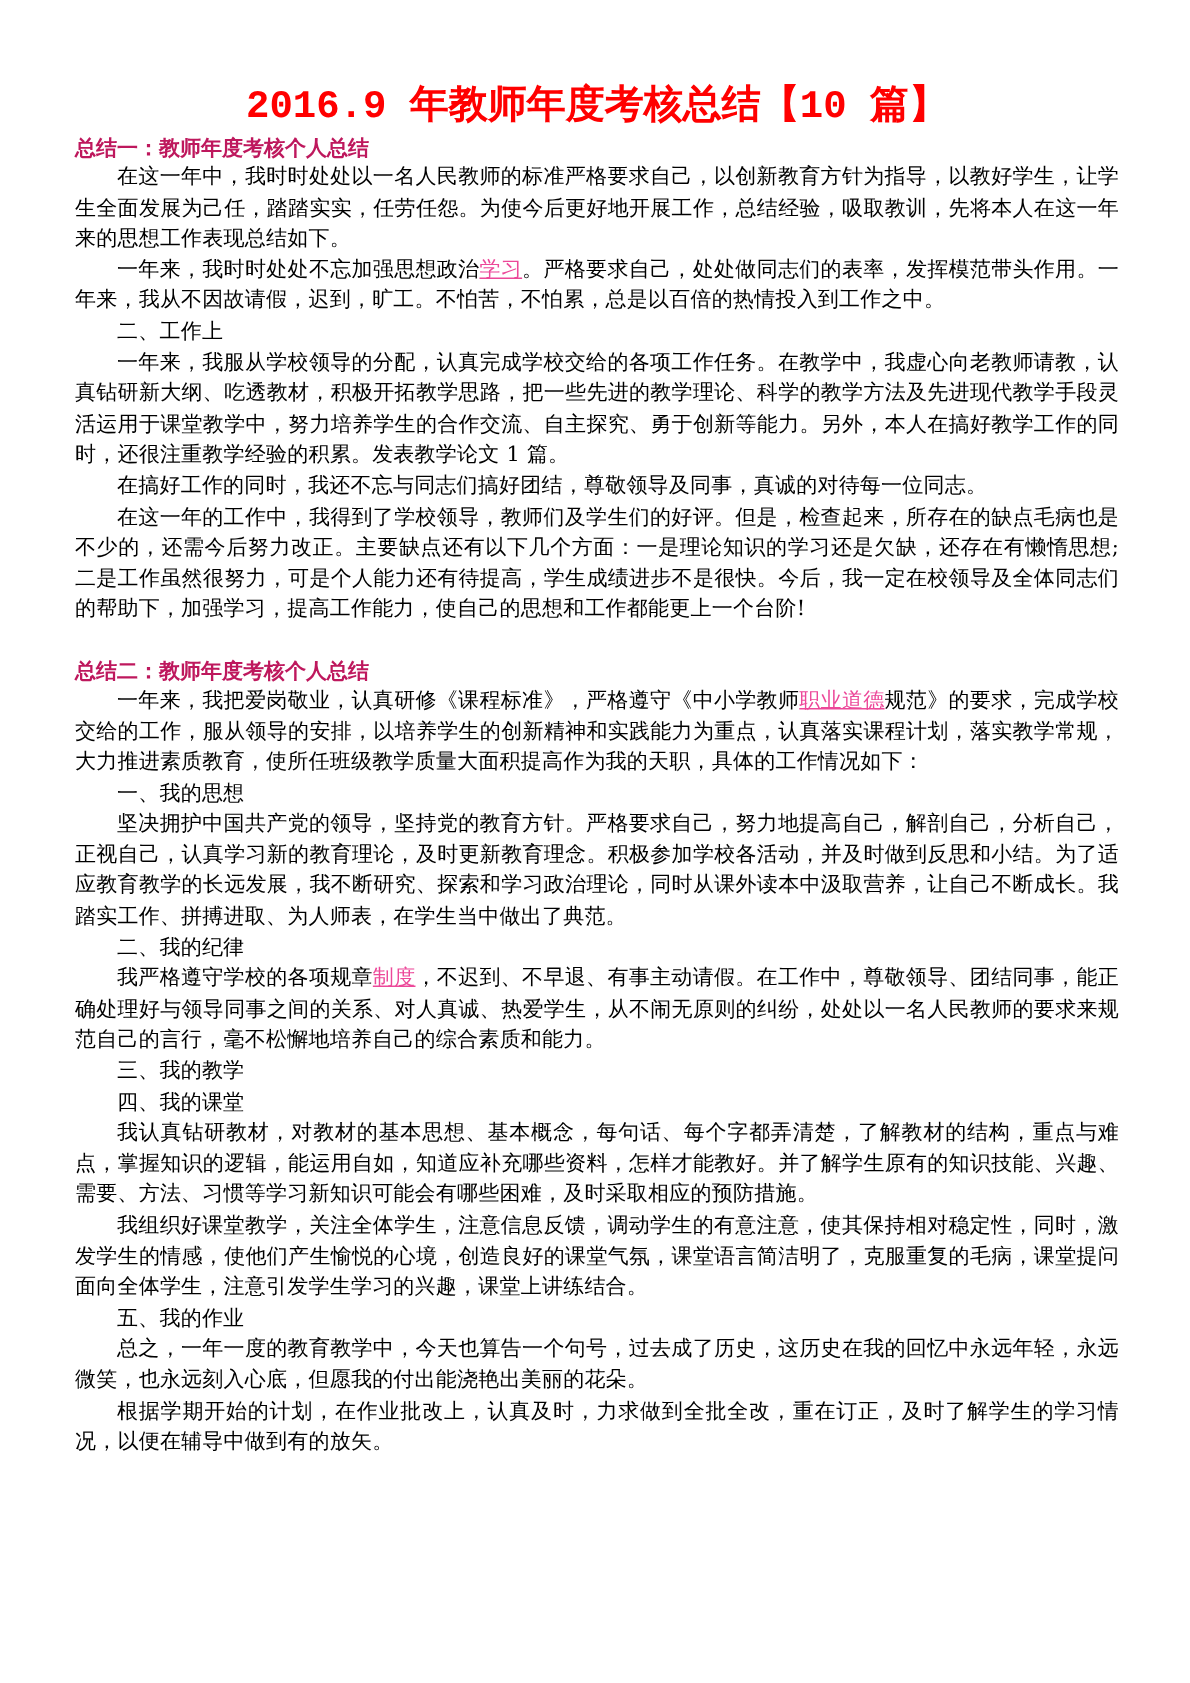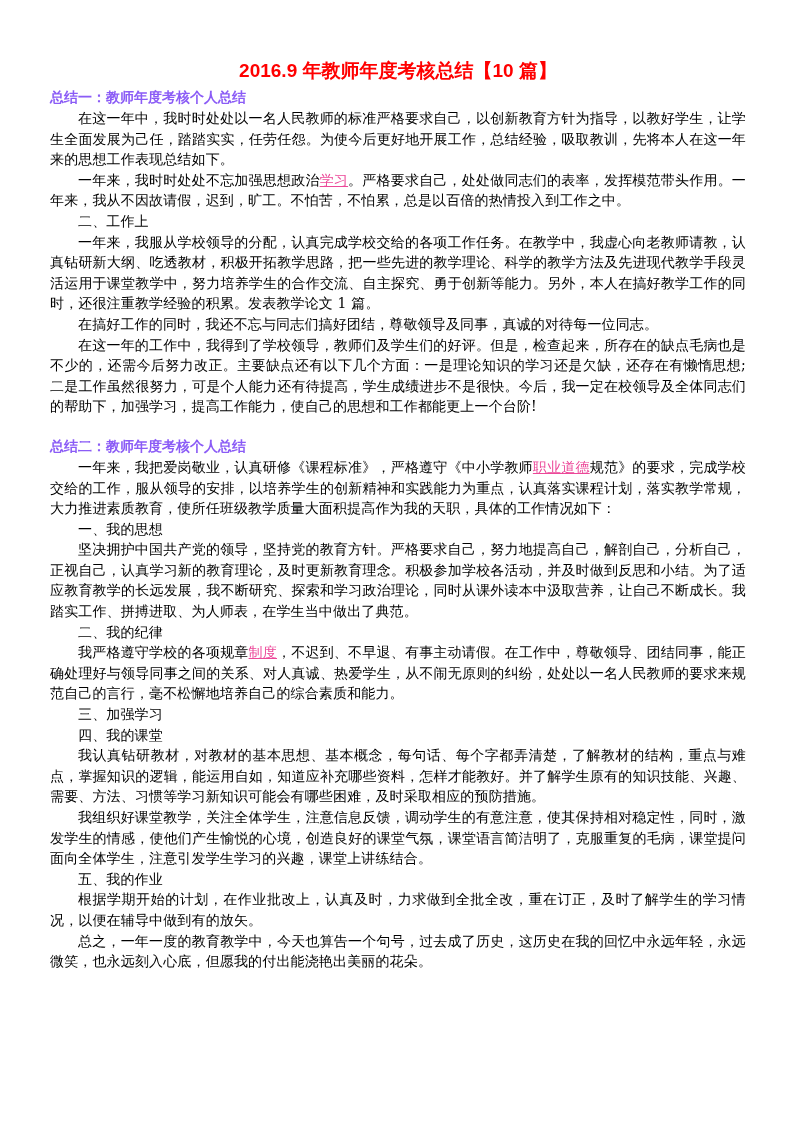--- a/index.html
+++ b/index.html
@@ -17,30 +17,30 @@
     }
     .page {
       position: absolute;
       left: 50px;
       top: 58px;
       width: 696px;
     }
     .doc-title {
       text-align: center;
       color: #ff0000;
-      font-family: Liberation Sans, sans-serif;
+      font-family: Liberation Mono, monospace;
       font-weight: bold;
-      font-size: 19px;
+      font-size: 26px;
       line-height: 26px;
       height: 30px;
       margin: 0;
     }
     .section-title {
-      color: #8b5cf6;
-      font-family: Liberation Serif, serif;
+      color: #be185d;
+      font-family: Liberation Sans, sans-serif;
       font-weight: bold;
       font-size: 14px;
       line-height: 20px;
       margin: 0;
     }
     .para {
       font-size: 14px;
       line-height: 20.6px;
       text-indent: 2em;
       margin: 0;
@@ -77,21 +77,21 @@
 
   <div class="gap"></div>
 
   <section>
     <h2 class="section-title">总结二：教师年度考核个人总结</h2>
     <p class="para"><span>一年来，我把爱岗敬业，认真研修《课程标准》，严格遵守《中小学教师</span><a class="link">职业道德</a><span>规范》的要求，完成学校交给的工作，服从领导的安排，以培养学生的创新精神和实践能力为重点，认真落实课程计划，落实教学常规，大力推进素质教育，使所任班级教学质量大面积提高作为我的天职，具体的工作情况如下：</span></p>
     <p class="para heading">一、我的思想</p>
     <p class="para">坚决拥护中国共产党的领导，坚持党的教育方针。严格要求自己，努力地提高自己，解剖自己，分析自己，正视自己，认真学习新的教育理论，及时更新教育理念。积极参加学校各活动，并及时做到反思和小结。为了适应教育教学的长远发展，我不断研究、探索和学习政治理论，同时从课外读本中汲取营养，让自己不断成长。我踏实工作、拼搏进取、为人师表，在学生当中做出了典范。</p>
     <p class="para heading">二、我的纪律</p>
     <p class="para"><span>我严格遵守学校的各项规章</span><a class="link">制度</a><span>，不迟到、不早退、有事主动请假。在工作中，尊敬领导、团结同事，能正确处理好与领导同事之间的关系、对人真诚、热爱学生，从不闹无原则的纠纷，处处以一名人民教师的要求来规范自己的言行，毫不松懈地培养自己的综合素质和能力。</span></p>
-    <p class="para heading">三、加强学习</p>
+    <p class="para heading">三、我的教学</p>
     <p class="para heading">四、我的课堂</p>
     <p class="para">我认真钻研教材，对教材的基本思想、基本概念，每句话、每个字都弄清楚，了解教材的结构，重点与难点，掌握知识的逻辑，能运用自如，知道应补充哪些资料，怎样才能教好。并了解学生原有的知识技能、兴趣、需要、方法、习惯等学习新知识可能会有哪些困难，及时采取相应的预防措施。</p>
     <p class="para">我组织好课堂教学，关注全体学生，注意信息反馈，调动学生的有意注意，使其保持相对稳定性，同时，激发学生的情感，使他们产生愉悦的心境，创造良好的课堂气氛，课堂语言简洁明了，克服重复的毛病，课堂提问面向全体学生，注意引发学生学习的兴趣，课堂上讲练结合。</p>
     <p class="para heading">五、我的作业</p>
+    <p class="para">总之，一年一度的教育教学中，今天也算告一个句号，过去成了历史，这历史在我的回忆中永远年轻，永远微笑，也永远刻入心底，但愿我的付出能浇艳出美丽的花朵。</p>
     <p class="para">根据学期开始的计划，在作业批改上，认真及时，力求做到全批全改，重在订正，及时了解学生的学习情况，以便在辅导中做到有的放矢。</p>
-    <p class="para">总之，一年一度的教育教学中，今天也算告一个句号，过去成了历史，这历史在我的回忆中永远年轻，永远微笑，也永远刻入心底，但愿我的付出能浇艳出美丽的花朵。</p>
   </section>
 </div>
 
 </body></html>

